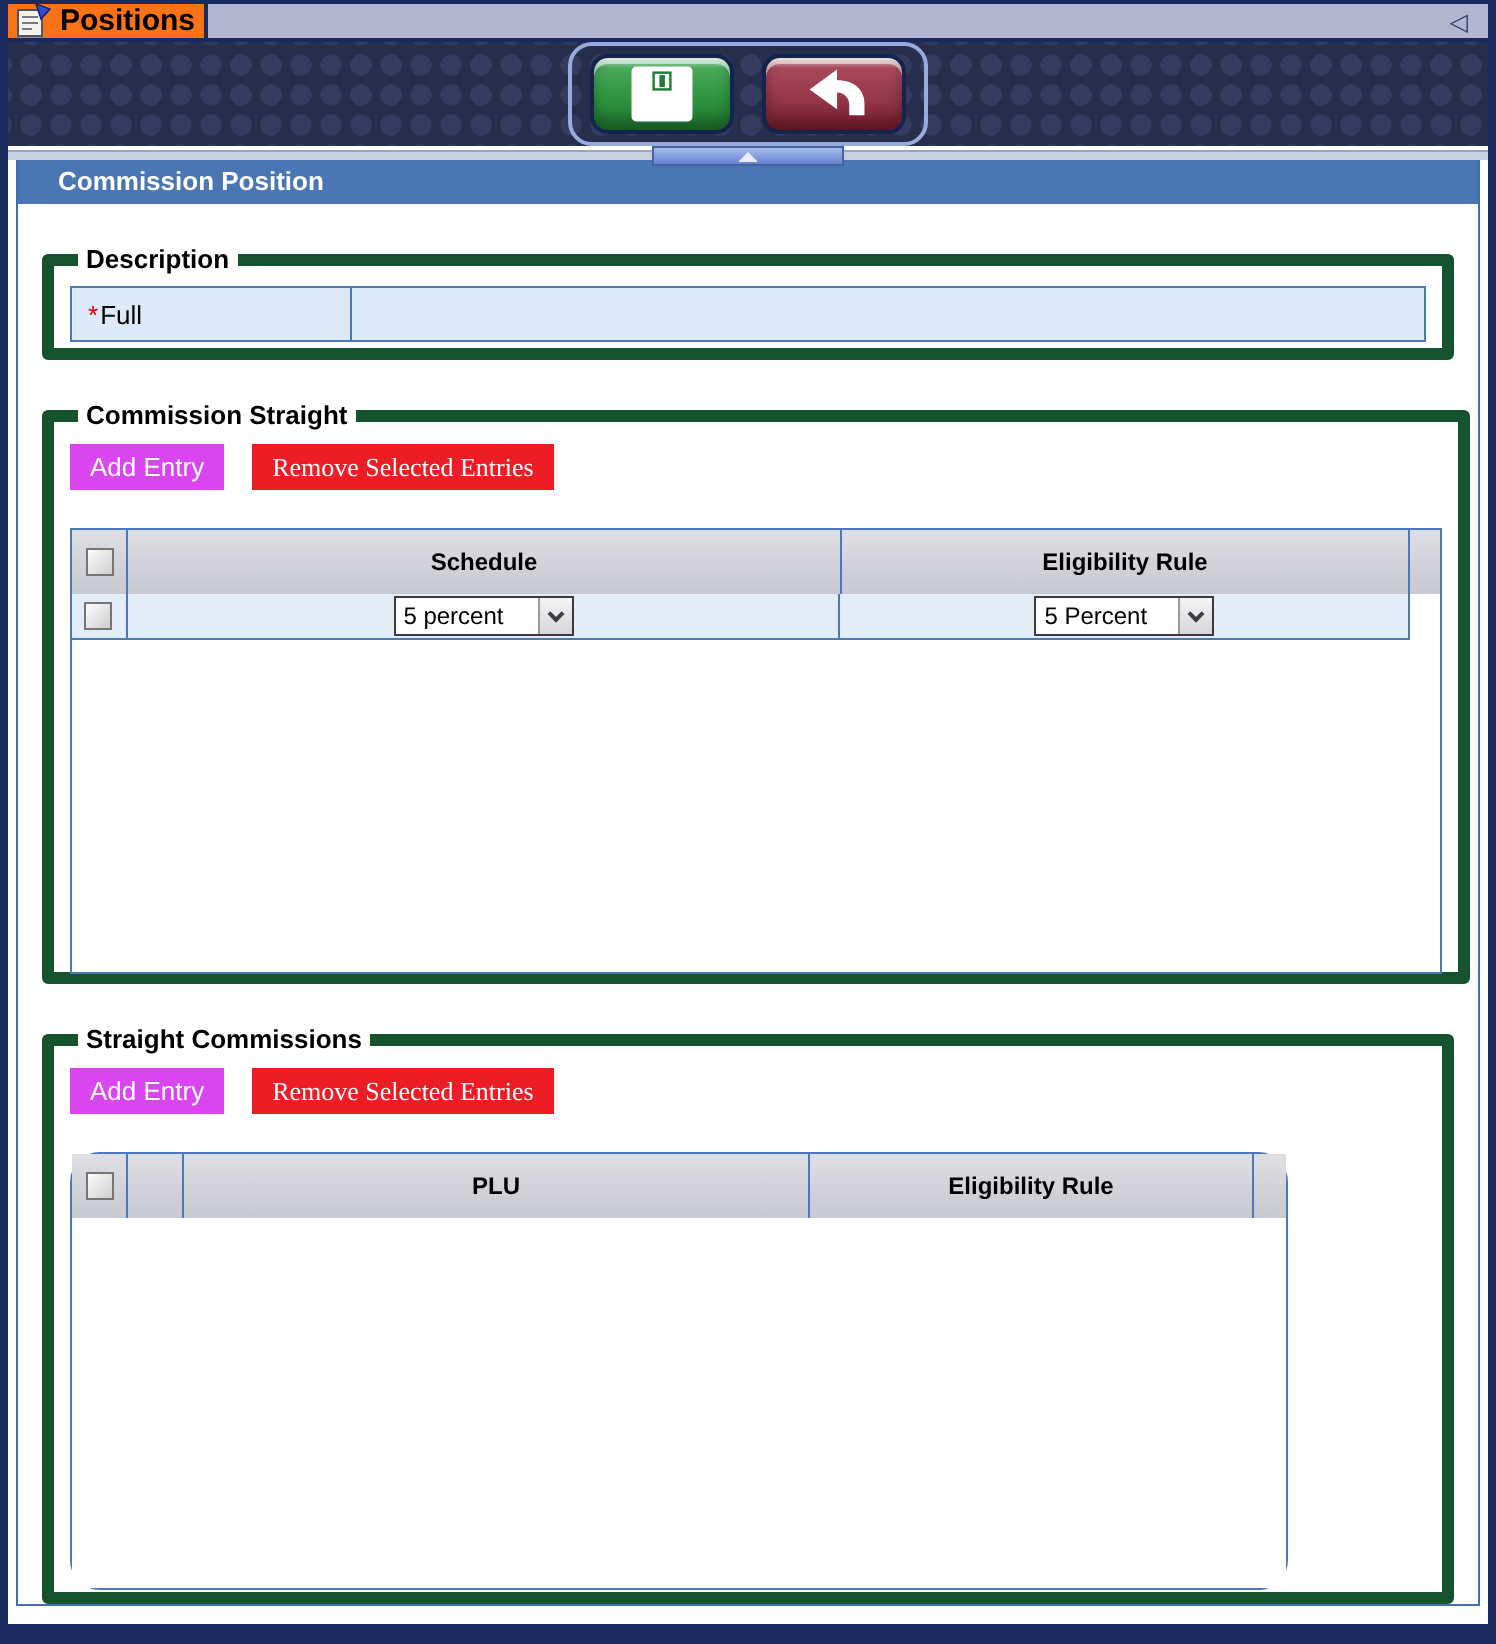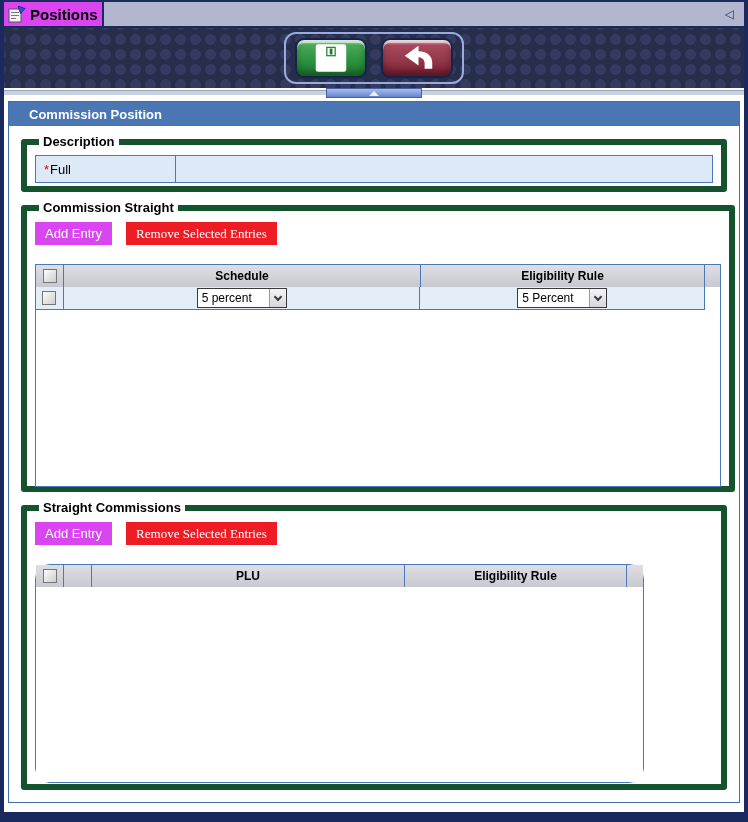--- a/index.html
+++ b/index.html
@@ -14,21 +14,21 @@
     display:flex; flex-direction:column;
   }
 
   
   .titlebar{
     height:26px; background:#b2b6ce;
     border-bottom:2px solid #1b2a5e;
     display:flex; align-items:stretch;
   }
   .tab{
-    width:100px; background:#d946ef;
+    width:100px; background:#f97316;
     display:flex; align-items:center;
     padding:0 4px; border-right:2px solid #1b2a5e;
   }
   .tab-icon{ width:18px; height:17px; flex:0 0 auto; }
   .tab-label{ font-weight:bold; font-size:15px; color:#000; margin-left:4px; letter-spacing:0; }
   .titlebar-rest{ flex:1; display:flex; align-items:center; justify-content:flex-end; padding-right:10px; }
   .nav-tri{ color:#273a6e; font-size:12px; line-height:1; }
 
   
   .toolbar{
@@ -63,21 +63,21 @@
     width:96px; height:10px;
     background:linear-gradient(180deg,#a9bcec,#6583cf);
     border:1px solid #46619f;
     display:flex; align-items:center; justify-content:center;
     cursor:pointer;
   }
   .up-arrow{ width:0; height:0; border-left:5px solid transparent; border-right:5px solid transparent; border-bottom:5px solid #e9edf8; }
 
   
   .content{ flex:1; background:#fff; padding:3px 4px 9px; }
-  .panel{ height:100%; border:1px solid #3f6fad; display:flex; flex-direction:column; background:#fff; }
+  .panel{ height:100%; border:1px solid #3f6fad; display:flex; flex-direction:column; background:#fff;gap:12px; }
   .panel-header{
     height:24px; background:#4a77b4; color:#fff;
     font-weight:bold; font-size:13px;
     display:flex; align-items:center; padding-left:20px;
   }
 
   fieldset.fs{
     margin:8px 12px 0;
     border:6px solid #14532d; border-radius:3px;
     padding:3px 8px 6px;
@@ -113,21 +113,21 @@
     font-family:"Liberation Sans",sans-serif;
     padding:0 10px; cursor:pointer; display:flex; align-items:center;
   }
   .btn-add{ background:#d946ef; }
   .btn-remove{ background:#ee1c25; margin-left:14px;font-family:Liberation Serif, serif; }
 
   
   .grid-table{ margin-top:19px; border:1px solid #4a78b8; background:#fff; display:flex; flex-direction:column; }
   .cs-table{ width:686px; height:223px; }
   .sc-table{ width:609px; height:219px;border-radius:15px; }
-  .thead{ display:flex; height:22px; background:linear-gradient(180deg,#dedee3,#c8c8d0); }
+  .thead{ display:flex; height:32px; background:linear-gradient(180deg,#dedee3,#c8c8d0); }
   .th{
     border-right:1px solid #4a78b8; display:flex; align-items:center; justify-content:center;
     font-size:12px; font-weight:bold; color:#000;
   }
   .th:last-child{ border-right:none; }
   .trow{ display:flex; height:23px; background:#e3edf8; border-bottom:1px solid #4a78b8; width:669px; border-right:1px solid #4a78b8; }
   .td{ border-right:1px solid #4a78b8; display:flex; align-items:center; justify-content:center; }
   .td:last-child{ border-right:none; }
   .tfill{ flex:1; background:#fff; }
 

